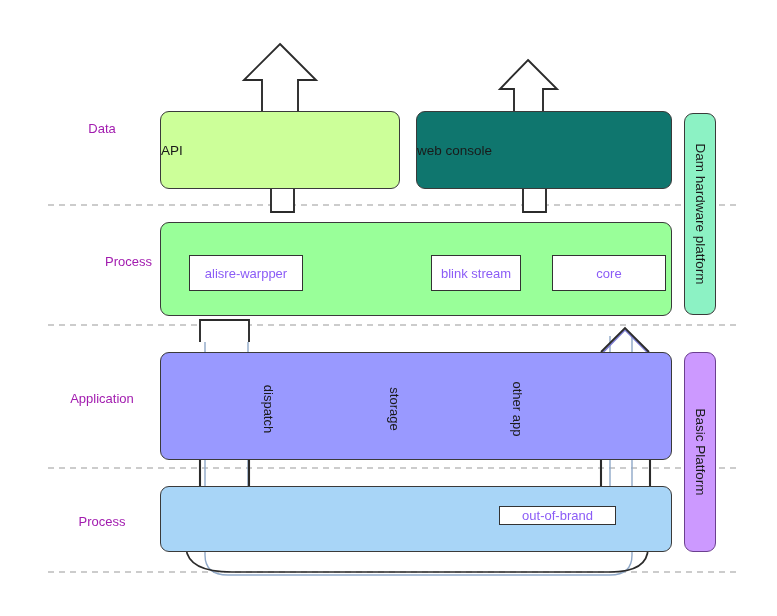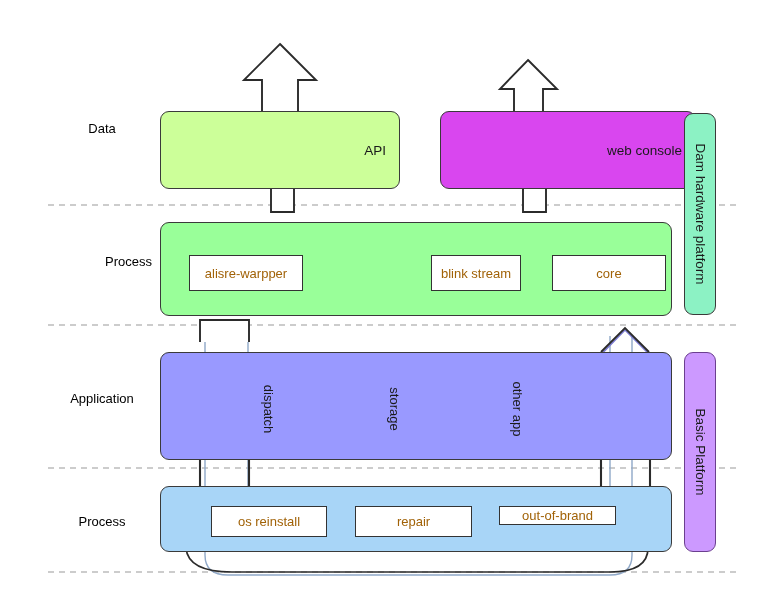--- a/index.html
+++ b/index.html
@@ -23,60 +23,60 @@
     left: 0;
     top: 0;
     width: 777px;
     height: 616px;
   }
 
   
   .row-label {
     position: absolute;
     font-size: 13px;
-    color: #000000;
+    color: #a21caf;
     text-align: center;
     white-space: nowrap;
   }
 
   
   .band {
     position: absolute;
     box-sizing: border-box;
     border: 1.6px solid #3a3a3a;
     border-radius: 9px;
   }
   .band-data-api   { background: #ccff99; }
-  .band-data-web   { background: #d946ef; margin-left: 24px; }
+  .band-data-web   { background: #0f766e; }
   .band-process    { background: #99ff99; }
   .band-app        { background: #9999ff; }
   .band-server     { background: #a8d5f7; }
 
   .band-title {
     position: absolute;
     left: 0;
-    right: 13px;
+    right: 0;
     top: 50%;
     transform: translateY(-50%);
-    text-align: right;
+    text-align: left;
     font-size: 13.5px;
     color: #1a1a1a;
   }
 
   
   .inner-box {
     position: absolute;
     box-sizing: border-box;
     background: #ffffff;
     border: 1.8px solid #333333;
     display: flex;
     align-items: center;
     justify-content: center;
     font-size: 13px;
-    color: #a16207;
+    color: #8b5cf6;
     white-space: nowrap;
   }
 
   
   .side-panel {
     position: absolute;
     box-sizing: border-box;
     border: 1.6px solid #3a3a3a;
     border-radius: 9px;
   }
@@ -201,22 +201,20 @@
   </div>
   <div class="cyl" style="left:366px; top:366px; width:56px; height:86px;">
     <div class="cyl-label">storage</div>
   </div>
   <div class="cyl" style="left:489px; top:366px; width:56px; height:86px;">
     <div class="cyl-label">other app</div>
   </div>
 
   <div class="band band-server" style="left:160px; top:486px; width:512px; height:66px;">
   </div>
-  <div class="inner-box" style="left:211px; top:506px; width:116px; height:31px;">os reinstall</div>
-  <div class="inner-box" style="left:355px; top:506px; width:117px; height:31px;">repair</div>
   <div class="inner-box" style="left:499px; top:506px; width:117px; height:19px;">out-of-brand</div>
 
   <div class="side-panel hardware" style="left:684px; top:113px; width:32px; height:202px;">
     <div class="side-panel-label">Dam hardware platform</div>
   </div>
 
   <div class="side-panel basic" style="left:684px; top:352px; width:32px; height:200px;">
     <div class="side-panel-label">Basic Platform</div>
   </div>
 

